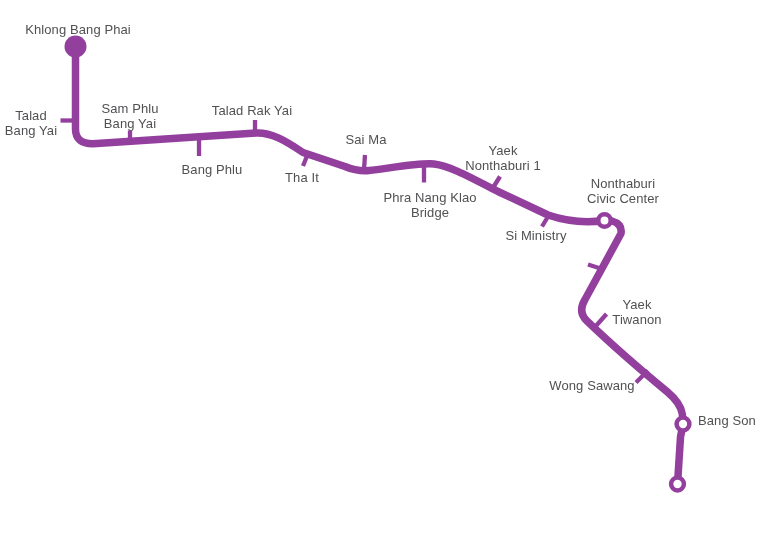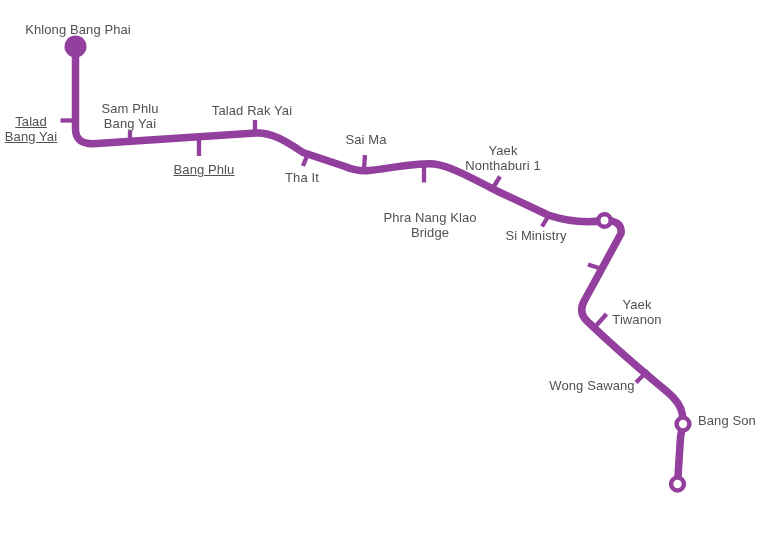--- a/index.html
+++ b/index.html
@@ -104,32 +104,34 @@
     <line class="station-tick" x1="595" y1="327" x2="606.5" y2="314"></line>
     <line class="station-tick" x1="648" y1="370.5" x2="636" y2="382.5"></line>
 
     <circle class="terminus-dot" cx="75.5" cy="46.5" r="11"></circle>
     <circle class="interchange-ring" cx="604.5" cy="220.5" r="6.2"></circle>
     <circle class="interchange-ring" cx="683" cy="424" r="6.4"></circle>
     <circle class="interchange-ring" cx="677.5" cy="484" r="6.4"></circle>
   </svg>
 
   <div class="station-label" style="left:78px;  top:23px;">Khlong Bang Phai</div>
-  <div class="station-label" style="left:31px;  top:115px;text-decoration:underline;">Talad
+  <div class="station-label" style="left:31px;  top:109px;">Talad
 Bang Yai</div>
   <div class="station-label" style="left:130px; top:102px;">Sam Phlu
 Bang Yai</div>
-  <div class="station-label" style="left:204px; top:163px;text-decoration:underline;">Bang Phlu</div>
+  <div class="station-label" style="left:212px; top:163px;">Bang Phlu</div>
   <div class="station-label" style="left:252px; top:104px;">Talad Rak Yai</div>
   <div class="station-label" style="left:302px; top:171px;">Tha It</div>
   <div class="station-label" style="left:366px; top:133px;">Sai Ma</div>
-  <div class="station-label" style="left:430px; top:191px;margin-top:20px;">Phra Nang Klao
+  <div class="station-label" style="left:430px; top:191px;">Phra Nang Klao
 Bridge</div>
   <div class="station-label" style="left:503px; top:144px;">Yaek
 Nonthaburi 1</div>
   <div class="station-label" style="left:536px; top:229px;">Si Ministry</div>
+  <div class="station-label" style="left:623px; top:177px;">Nonthaburi
+Civic Center</div>
   <div class="station-label" style="left:637px; top:298px;">Yaek
 Tiwanon</div>
   <div class="station-label" style="left:592px; top:379px;">Wong Sawang</div>
   <div class="station-label align-left" style="left:698px; top:414px;">Bang Son</div>
   <div class="station-label" style="left:676px; top:498px;">Tao Nang</div>
 
 </div>
 
 </body></html>

